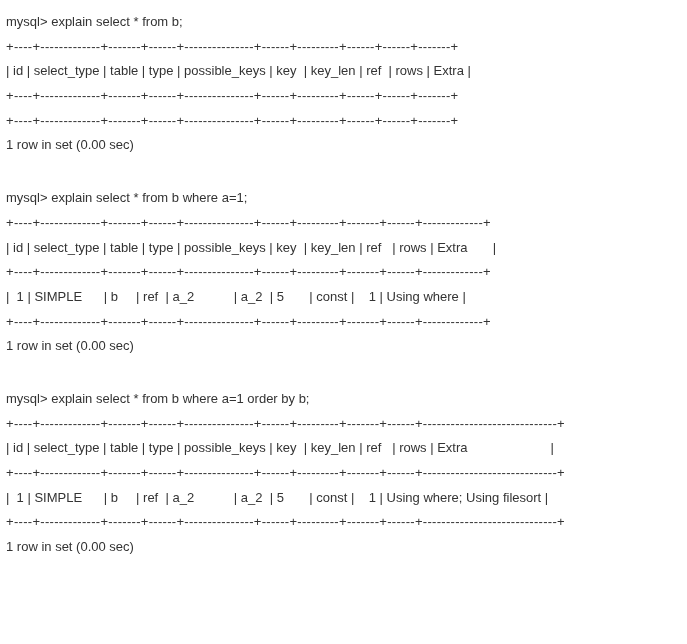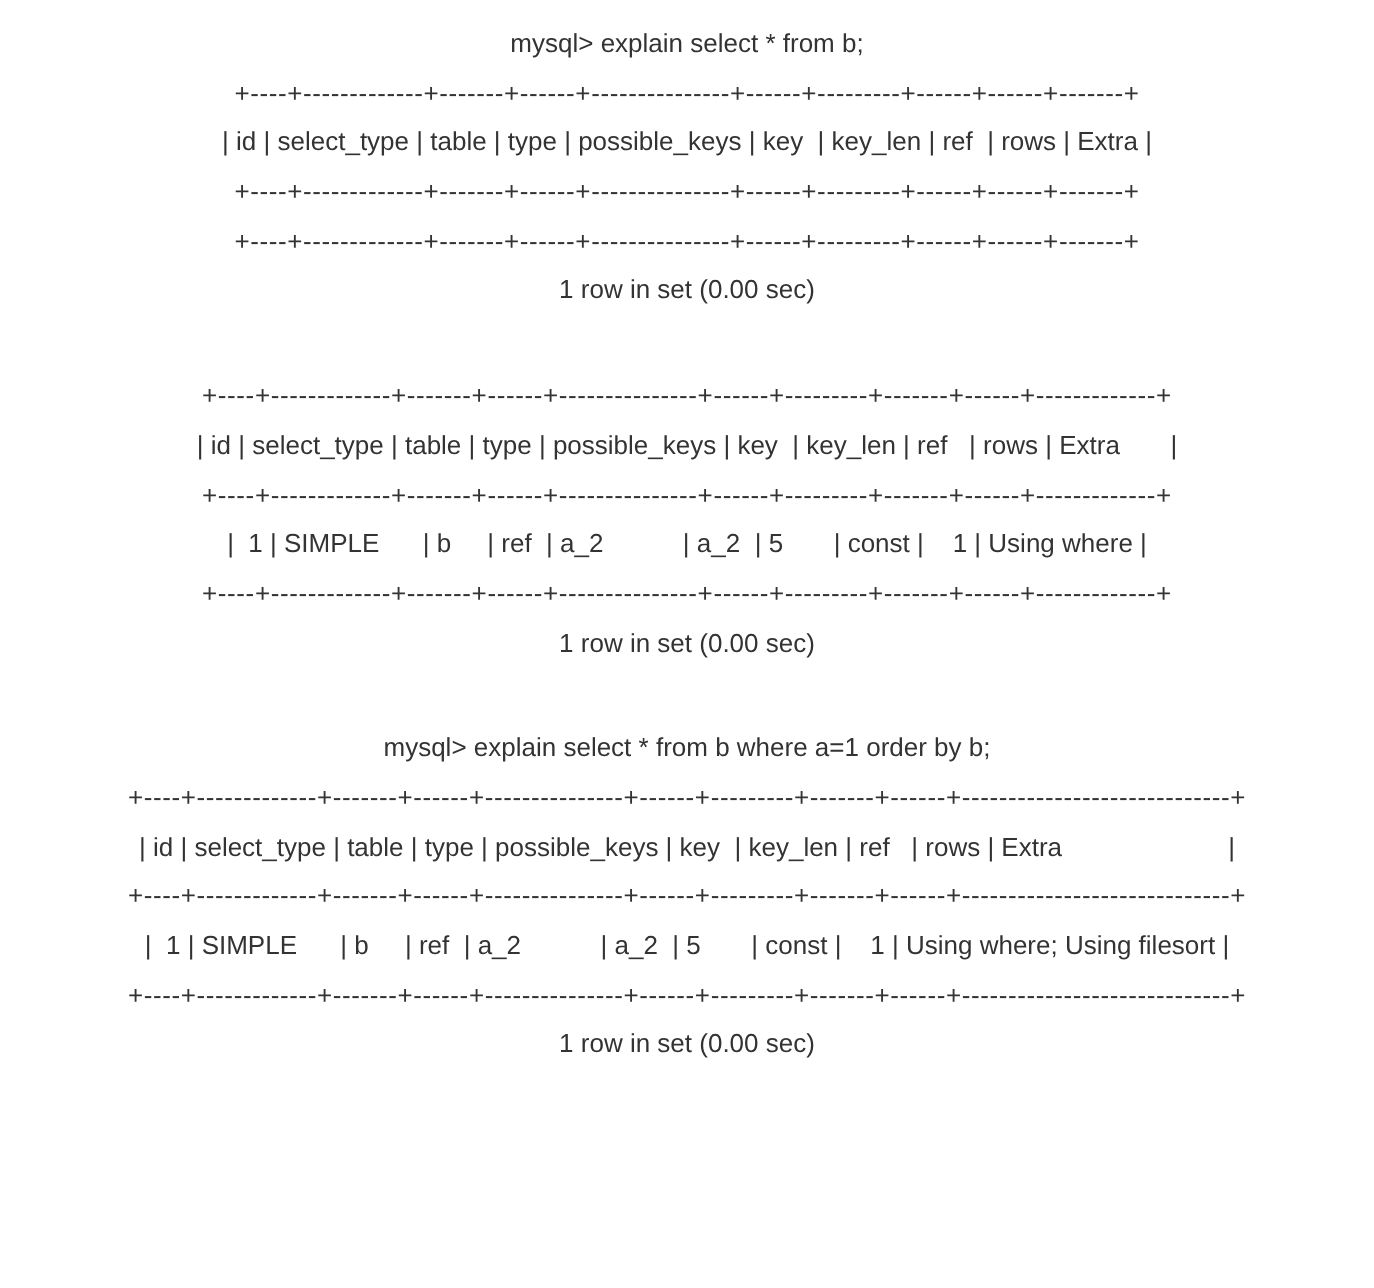--- a/index.html
+++ b/index.html
@@ -10,39 +10,39 @@
       padding: 10px 6px;
       margin: 0;
       line-height: 1.9;
     }
     .line {
       white-space: pre;
       font-family: "Segoe UI", Tahoma, sans-serif;
     }
     .query-block {
       margin-bottom: 28px;
-      text-align: center;
     }
     .sep {
       letter-spacing: 0.3px;
     }
   </style>
 </head>
 <body>
 
 <div class="query-block">
   <div class="line">mysql&gt; explain select * from b;</div>
   <div class="line sep">+----+-------------+-------+------+---------------+------+---------+------+------+-------+</div>
   <div class="line">| id | select_type | table | type | possible_keys | key  | key_len | ref  | rows | Extra |</div>
   <div class="line sep">+----+-------------+-------+------+---------------+------+---------+------+------+-------+</div>
   <div class="line sep">+----+-------------+-------+------+---------------+------+---------+------+------+-------+</div>
   <div class="line">1 row in set (0.00 sec)</div>
 </div>
 
 <div class="query-block">
+  <div class="line">mysql&gt; explain select * from b where a=1;</div>
   <div class="line sep">+----+-------------+-------+------+---------------+------+---------+-------+------+-------------+</div>
   <div class="line">| id | select_type | table | type | possible_keys | key  | key_len | ref   | rows | Extra       |</div>
   <div class="line sep">+----+-------------+-------+------+---------------+------+---------+-------+------+-------------+</div>
   <div class="line">|  1 | SIMPLE      | b     | ref  | a_2           | a_2  | 5       | const |    1 | Using where |</div>
   <div class="line sep">+----+-------------+-------+------+---------------+------+---------+-------+------+-------------+</div>
   <div class="line">1 row in set (0.00 sec)</div>
 </div>
 
 <div class="query-block">
   <div class="line">mysql&gt; explain select * from b where a=1 order by b;</div>

